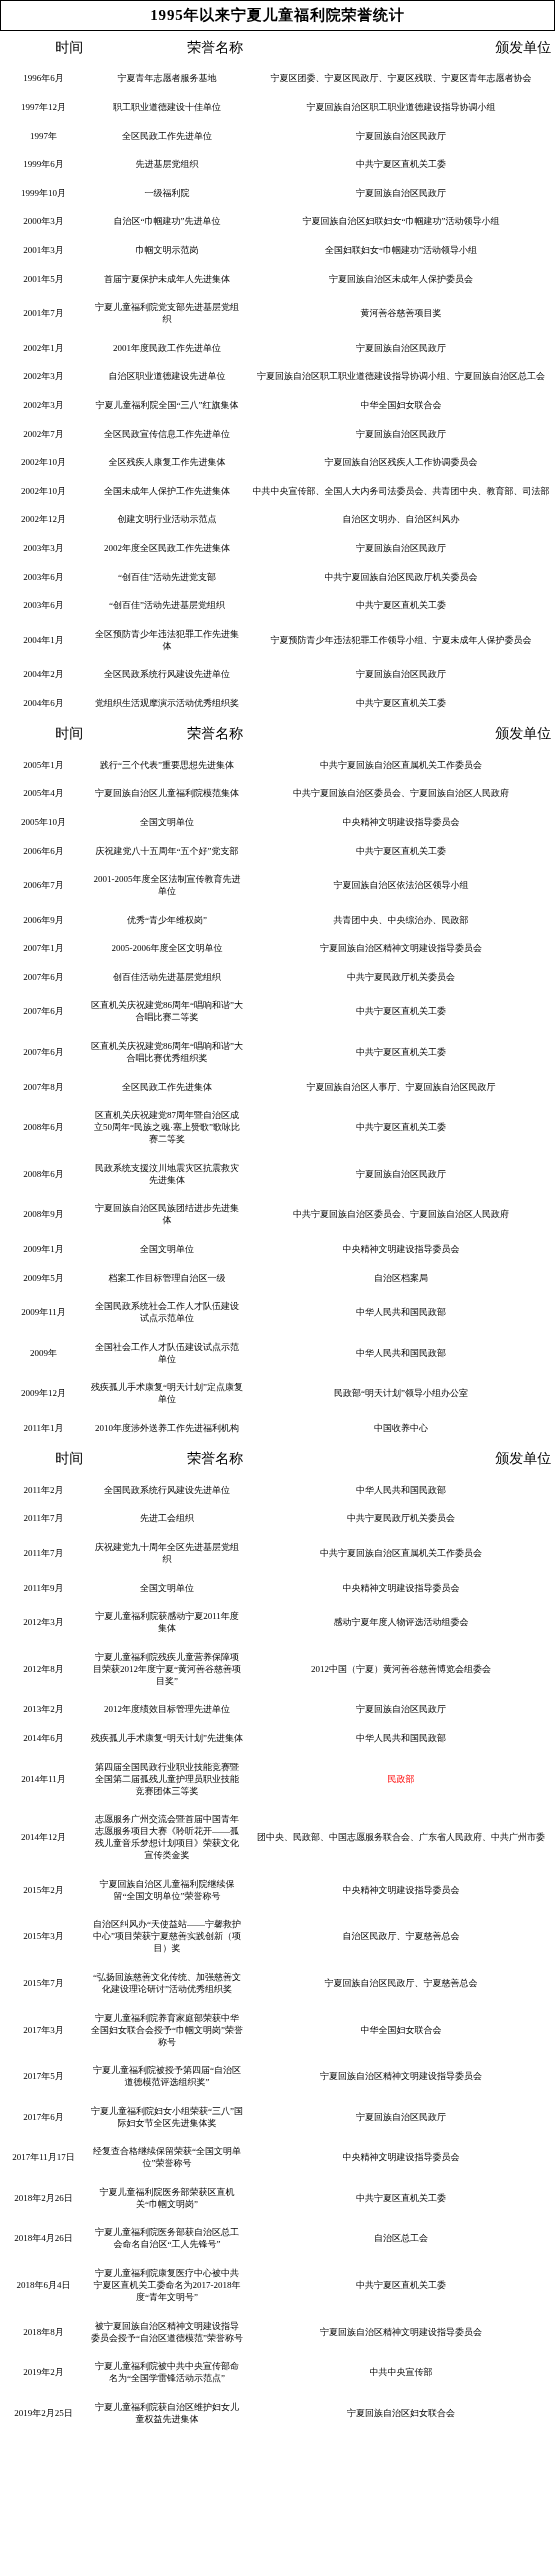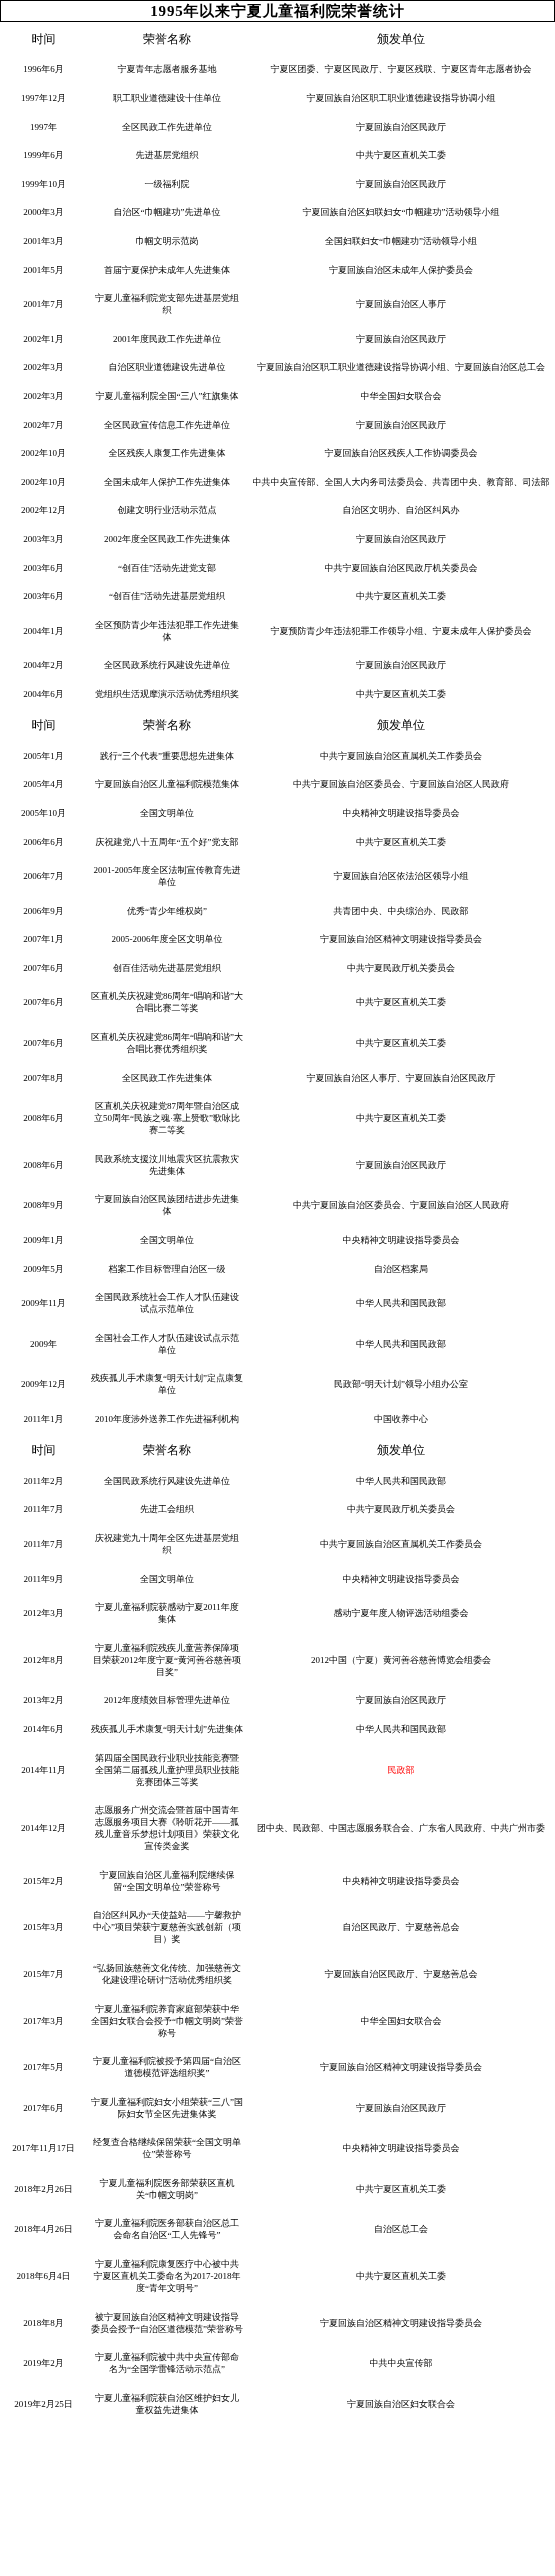--- a/index.html
+++ b/index.html
@@ -6,21 +6,21 @@
   body{
     width:555px;
     background:#ffffff;
     color:#000000;
     font-family:"Liberation Serif","DejaVu Serif",serif;
   }
   .page{width:555px;}
   .title-box{
     box-sizing:border-box;
     width:555px;
-    height:22px;
+    height:31px;
     border:0.8px solid #000000;
     display:flex;
     align-items:center;
     justify-content:center;
     font-size:15px;
     font-weight:bold;
     letter-spacing:0.8px;
   }
   table.honor{
     width:555px;
@@ -33,21 +33,22 @@
     font-size:9px;
     line-height:12px;
     padding:8.3px 3.8px;
     word-break:break-all;
   }
   table.honor col.c-time{width:87px;}
   table.honor col.c-honor{width:160px;}
   table.honor col.c-unit{width:308px;}
   table.honor tr.hdr td{
     padding:10.6px 3.8px;
-    font-size:12px;
+    font-size:14px;
+    text-align:right;
   }
 </style>
 </head>
 <body>
 
 <div class="page">
   <div class="title-box">
     <span>1995年以来宁夏儿童福利院荣誉统计</span>
   </div>
   <table class="honor">
@@ -98,21 +99,21 @@
           <td>全国妇联妇女“巾帼建功”活动领导小组</td>
         </tr>
         <tr>
           <td>2001年5月</td>
           <td>首届宁夏保护未成年人先进集体</td>
           <td>宁夏回族自治区未成年人保护委员会</td>
         </tr>
         <tr>
           <td>2001年7月</td>
           <td>宁夏儿童福利院党支部先进基层党组织</td>
-          <td>宁夏回族自治区人事厅</td>
+          <td>黄河善谷慈善项目奖</td>
         </tr>
         <tr>
           <td>2002年1月</td>
           <td>2001年度民政工作先进单位</td>
           <td>宁夏回族自治区民政厅</td>
         </tr>
         <tr>
           <td>2002年3月</td>
           <td>自治区职业道德建设先进单位</td>
           <td>宁夏回族自治区职工职业道德建设指导协调小组、宁夏回族自治区总工会</td>

